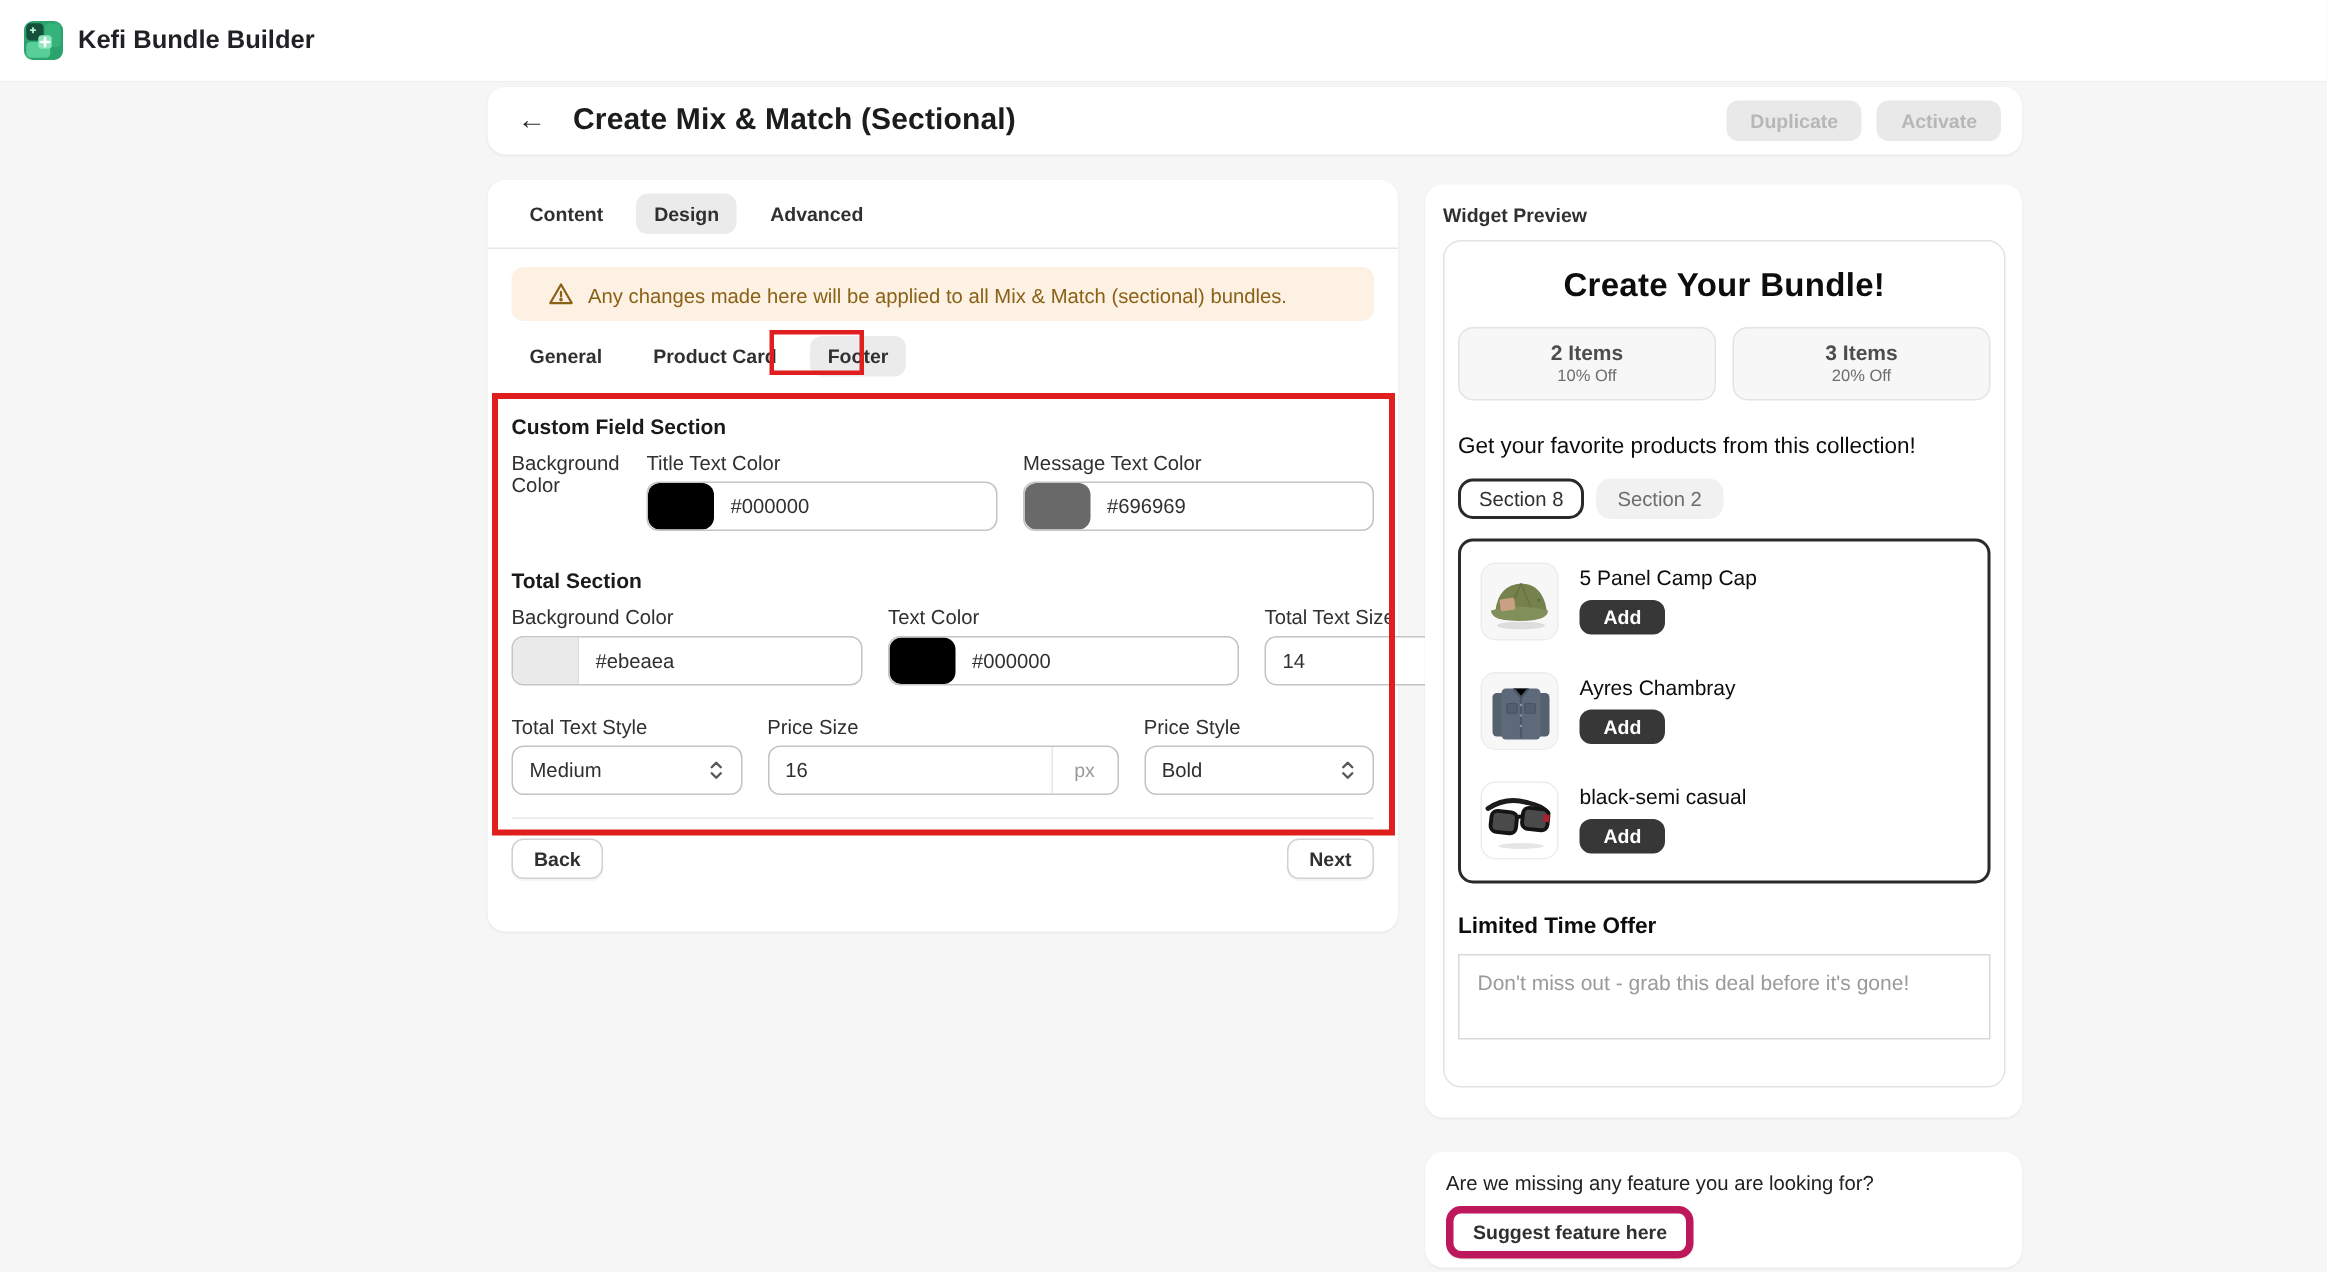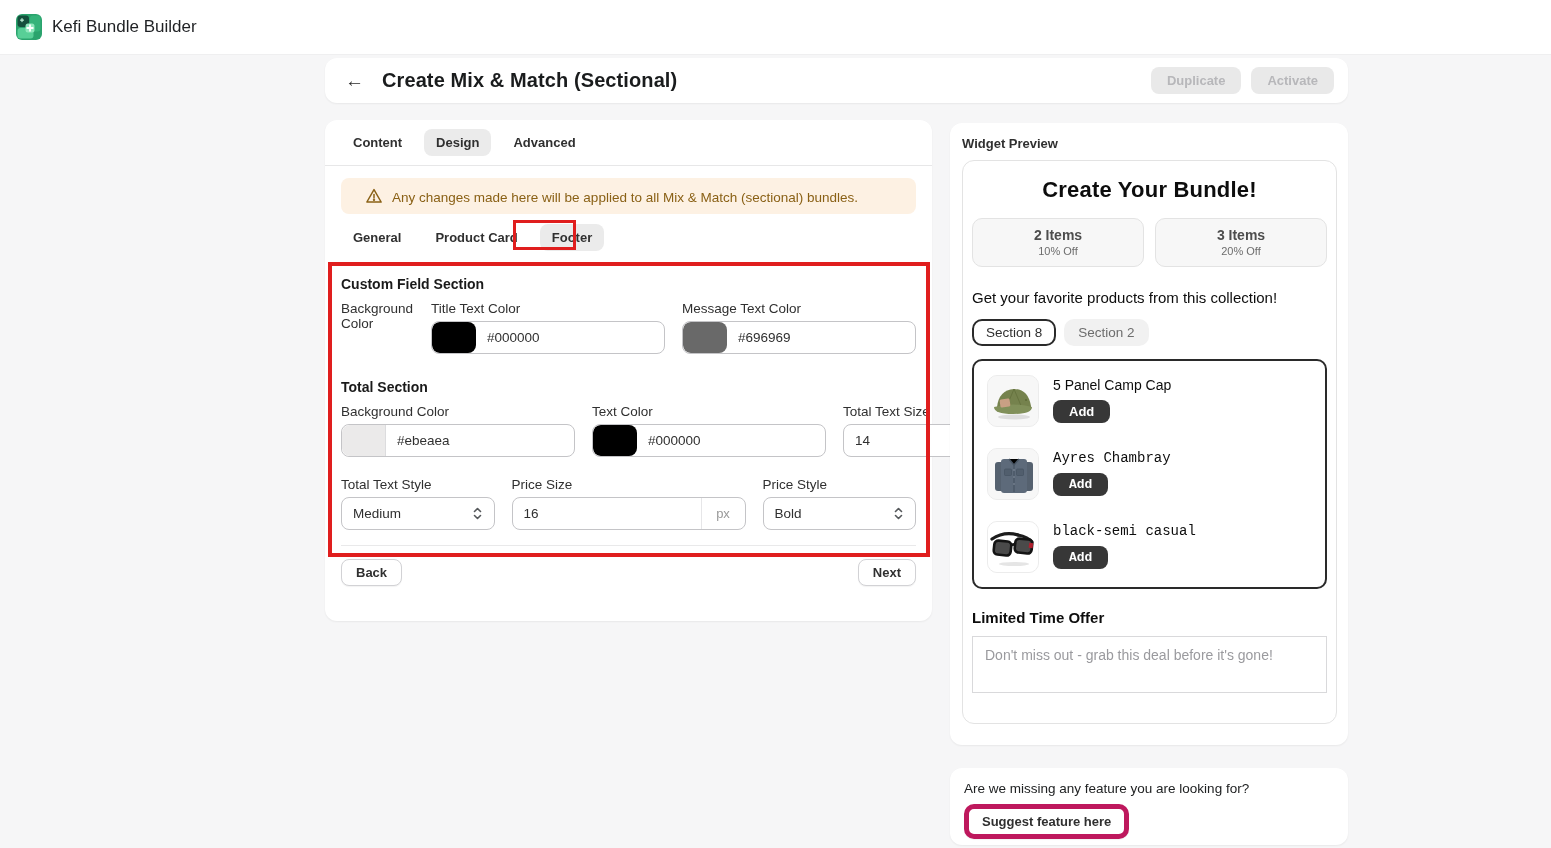--- a/index.html
+++ b/index.html
@@ -9,21 +9,21 @@
     background:#f6f6f7;
     color:#1a1c1d;
     position:relative;
     overflow:hidden;
   }
   .card { position:absolute; background:#fff; border-radius:12px; box-shadow:0 1px 2px rgba(0,0,0,.06); }
 
   
   .topbar { position:absolute; left:0; top:0; width:1551px; height:55px; background:#fff; display:flex; align-items:center; padding:0 16px; border-bottom:1px solid #efeff0; }
   .topbar .logo { width:26px; height:26px; margin-right:10px; flex:0 0 auto; }
-  .topbar .app-title { font-size:17px; font-weight:400; color:#1f2124; }
+  .topbar .app-title { font-size:17px; font-weight:700; color:#1f2124; }
 
   
   .header-card { left:325px; top:58px; width:1023px; height:45px; display:flex; align-items:center; padding:0 14px; }
   .back-arrow { font-size:19px; color:#2a2a2a; cursor:pointer; padding:0 6px; }
   .page-title { font-size:20px; font-weight:700; margin-left:12px; letter-spacing:.1px; }
   .header-actions { margin-left:auto; display:flex; gap:10px; }
   .btn-disabled { background:#e9e9e9; color:#b7b7ba; border:none; border-radius:8px; padding:6px 16px; font-size:13px; font-weight:600; font-family:inherit; }
 
   
   .left-card { left:325px; top:120px; width:607px; height:501px; }
@@ -60,21 +60,21 @@
   .tier { background:#f7f7f7; border:1px solid #e3e3e3; border-radius:10px; text-align:center; padding:8px 0 9px; cursor:pointer; }
   .tier-items { font-size:14px; font-weight:700; color:#4d4d4d; }
   .tier-off { font-size:11px; color:#6d6d6d; margin-top:2px; }
   .collection-text { margin-top:22px; font-size:15px; color:#0d0d0d; }
   .section-tabs { display:flex; gap:8px; margin-top:13px; }
   .section-tab { font-size:13.5px; border-radius:10px; padding:6px 14px; cursor:pointer; }
   .section-tab.active { border:2px solid #2a2a2a; background:#fff; color:#303030; padding:4px 12px; }
   .section-tab.inactive { background:#f1f1f1; color:#6d6d6d; }
   .products-box { margin-top:13px; border:2px solid #2a2a2a; border-radius:10px; padding:14px 13px; }
   .product-row { display:flex; gap:14px; }
-  .product-row + .product-row { margin-top:21px;font-family:Liberation Mono, monospace; }
+  .product-row + .product-row { margin-top:21px; }
   .product-img { width:52px; height:52px; background:#f7f7f7; border:1px solid #ececec; border-radius:10px; flex:0 0 auto; overflow:hidden; }
   .product-name { font-size:14px; color:#0d0d0d; padding-top:2px; }
   .add-btn { margin-top:7px; background:#373737; color:#fff; border:none; border-radius:8px; padding:4px 16px; font-size:13px; font-weight:700; font-family:inherit; cursor:pointer; }
   .offer-label { margin-top:20px; font-size:15px; font-weight:600; color:#0d0d0d; }
   .offer-input { margin-top:10px; width:100%; height:57px; border:1px solid #d9d9db; border-radius:0; padding:10px 12px; font-size:14px; font-family:inherit; color:#303030; resize:none; outline:none; }
   .offer-input::placeholder { color:#9a9a9e; }
 
   
   .feedback-card { left:950px; top:768px; width:398px; height:77px; padding:13px 14px; }
   .feedback-text { font-size:13.5px; color:#202223; }

